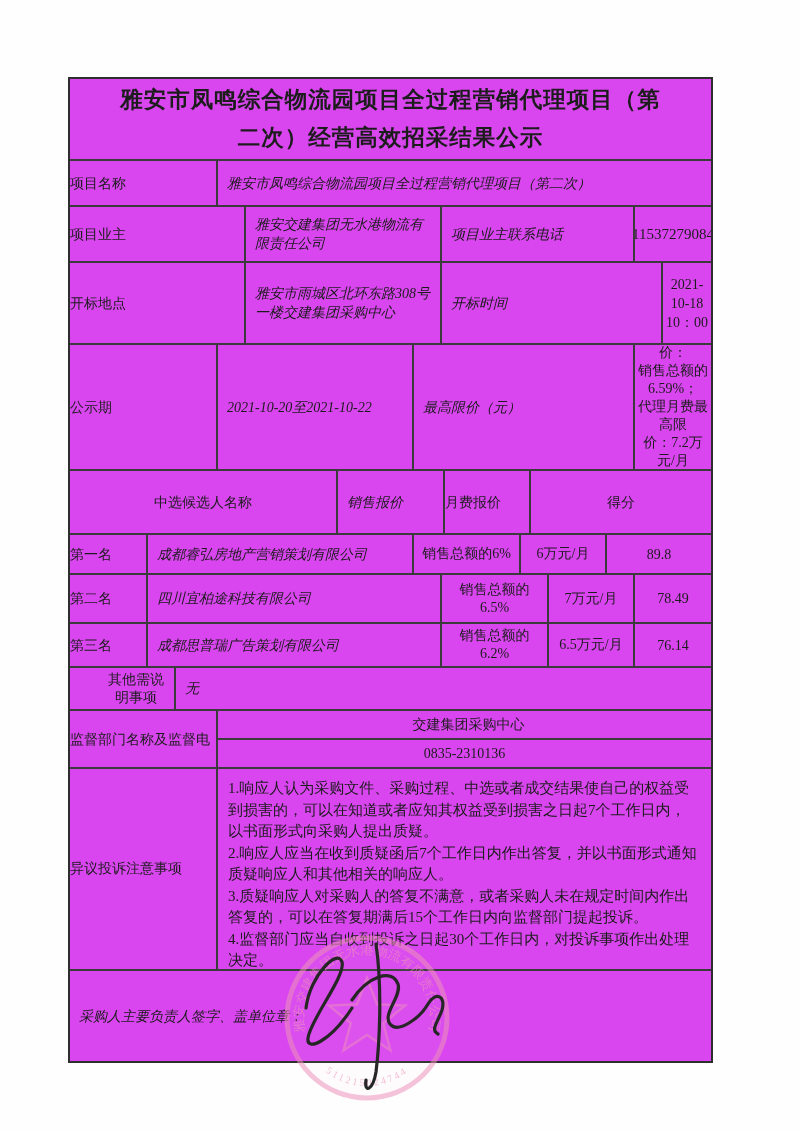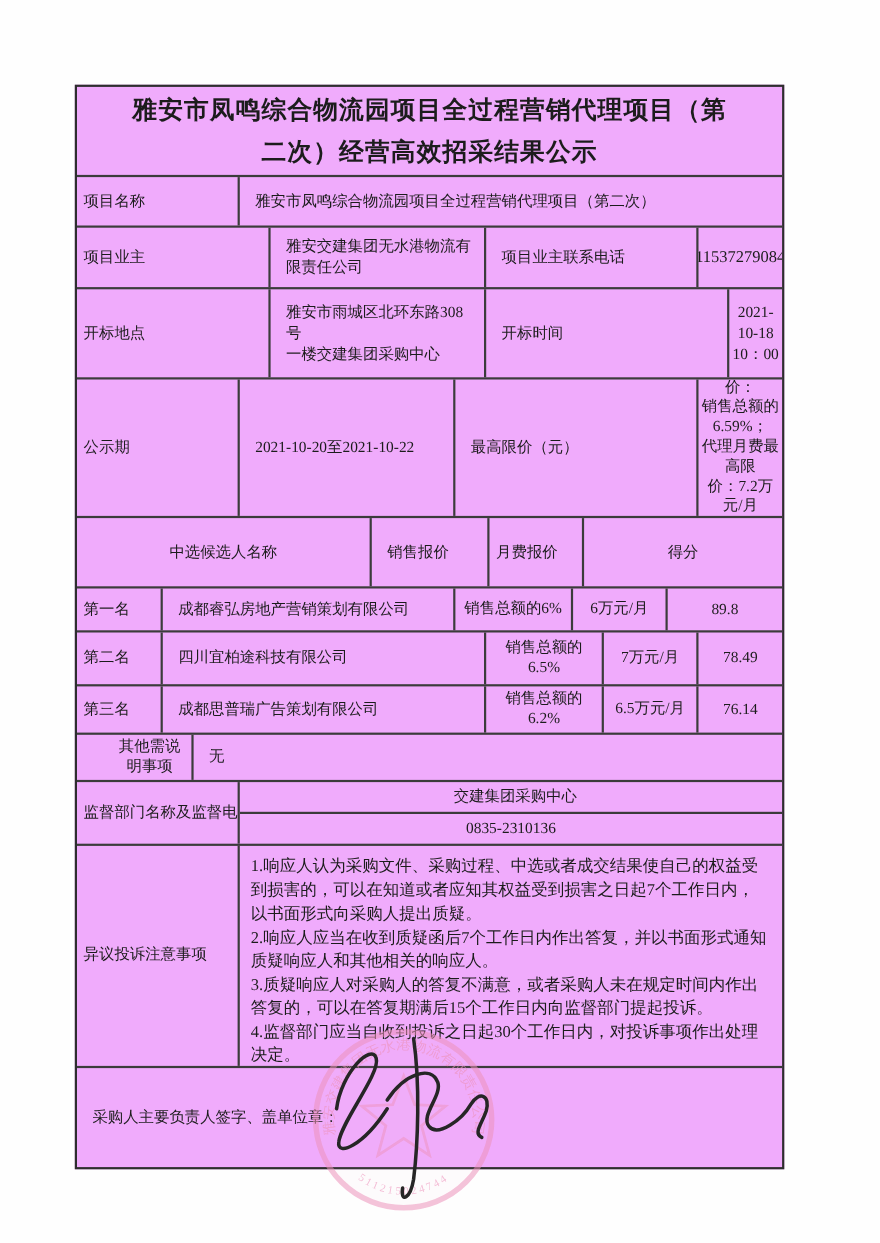--- a/index.html
+++ b/index.html
@@ -8,41 +8,41 @@
     width:800px;height:1130px;
     background:#fefefe;
     font-family:"Liberation Serif","DejaVu Serif",serif;
     color:#1c1c1c;
     overflow:hidden;
   }
   .tbl{
     position:absolute;left:68px;top:77px;width:645px;
     border:2px solid #2e2e2e;
     box-sizing:border-box;
-    background:#f0abfc;
+    background:#d946ef;
   }
   .row{display:flex;box-sizing:border-box;}
   .row + .row{border-top:2px solid #3b3b3b;}
   .cell{
     display:flex;align-items:center;
     box-sizing:border-box;
     font-size:14px;line-height:19px;
     overflow:hidden;
   }
   .cell + .cell{border-left:2px solid #3b3b3b;}
   .grow{flex:1 1 auto;}
   .w146{width:146px;flex:0 0 146px;}
   .w196{width:196px;flex:0 0 196px;}
   .w193{width:193px;flex:0 0 193px;}
   .w76{width:76px;flex:0 0 76px;}
   .w266{width:266px;flex:0 0 266px;}
   .w107{width:107px;flex:0 0 107px;}
   .w86{width:86px;flex:0 0 86px;}
-  .padl{padding-left:6px;padding-right:4px;}
-  .padl8{padding-left:14px;padding-right:6px;}
+  .padl{padding-right:4px;}
+  .padl8{padding-left:9px;padding-right:6px;font-style:italic;}
   .ctr{justify-content:center;text-align:center;}
   .pre{white-space:pre-line;margin-left:28px;}
   .clip{white-space:nowrap;}
   .title-row{height:80px;}
   .title-cell{
     flex:1;display:flex;align-items:center;justify-content:center;
     font-family:"Liberation Sans","DejaVu Sans",sans-serif;
     font-weight:bold;font-size:22.5px;line-height:38px;
     text-align:center;white-space:pre-line;letter-spacing:1px;
   }

